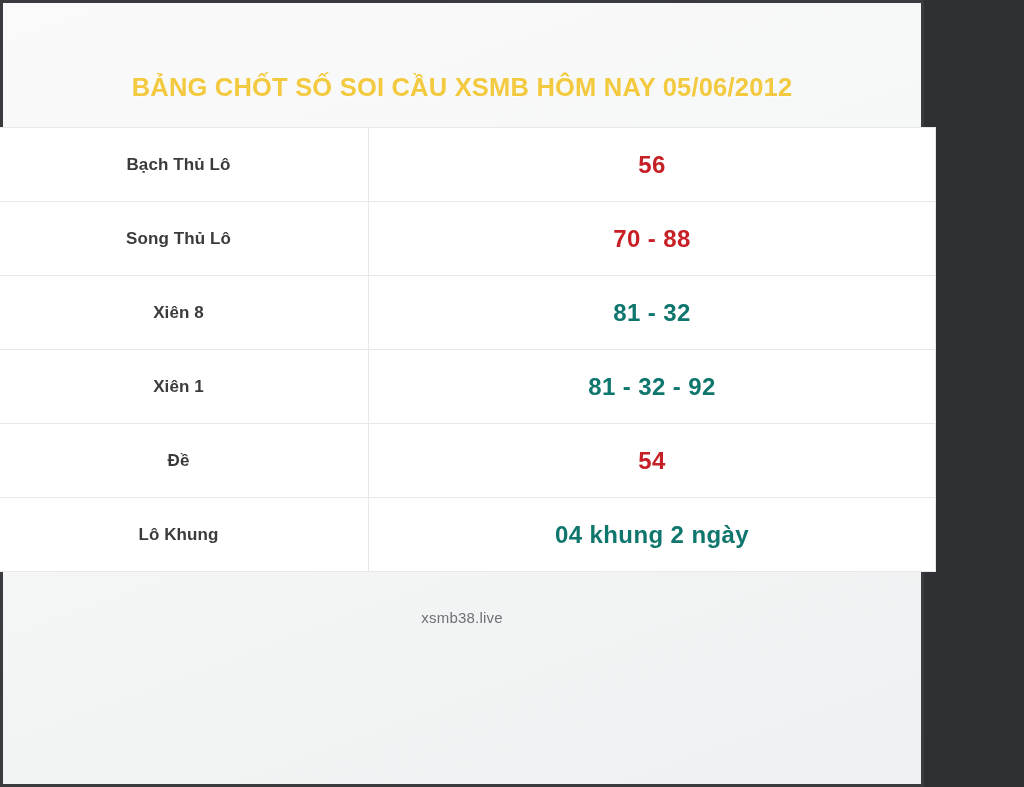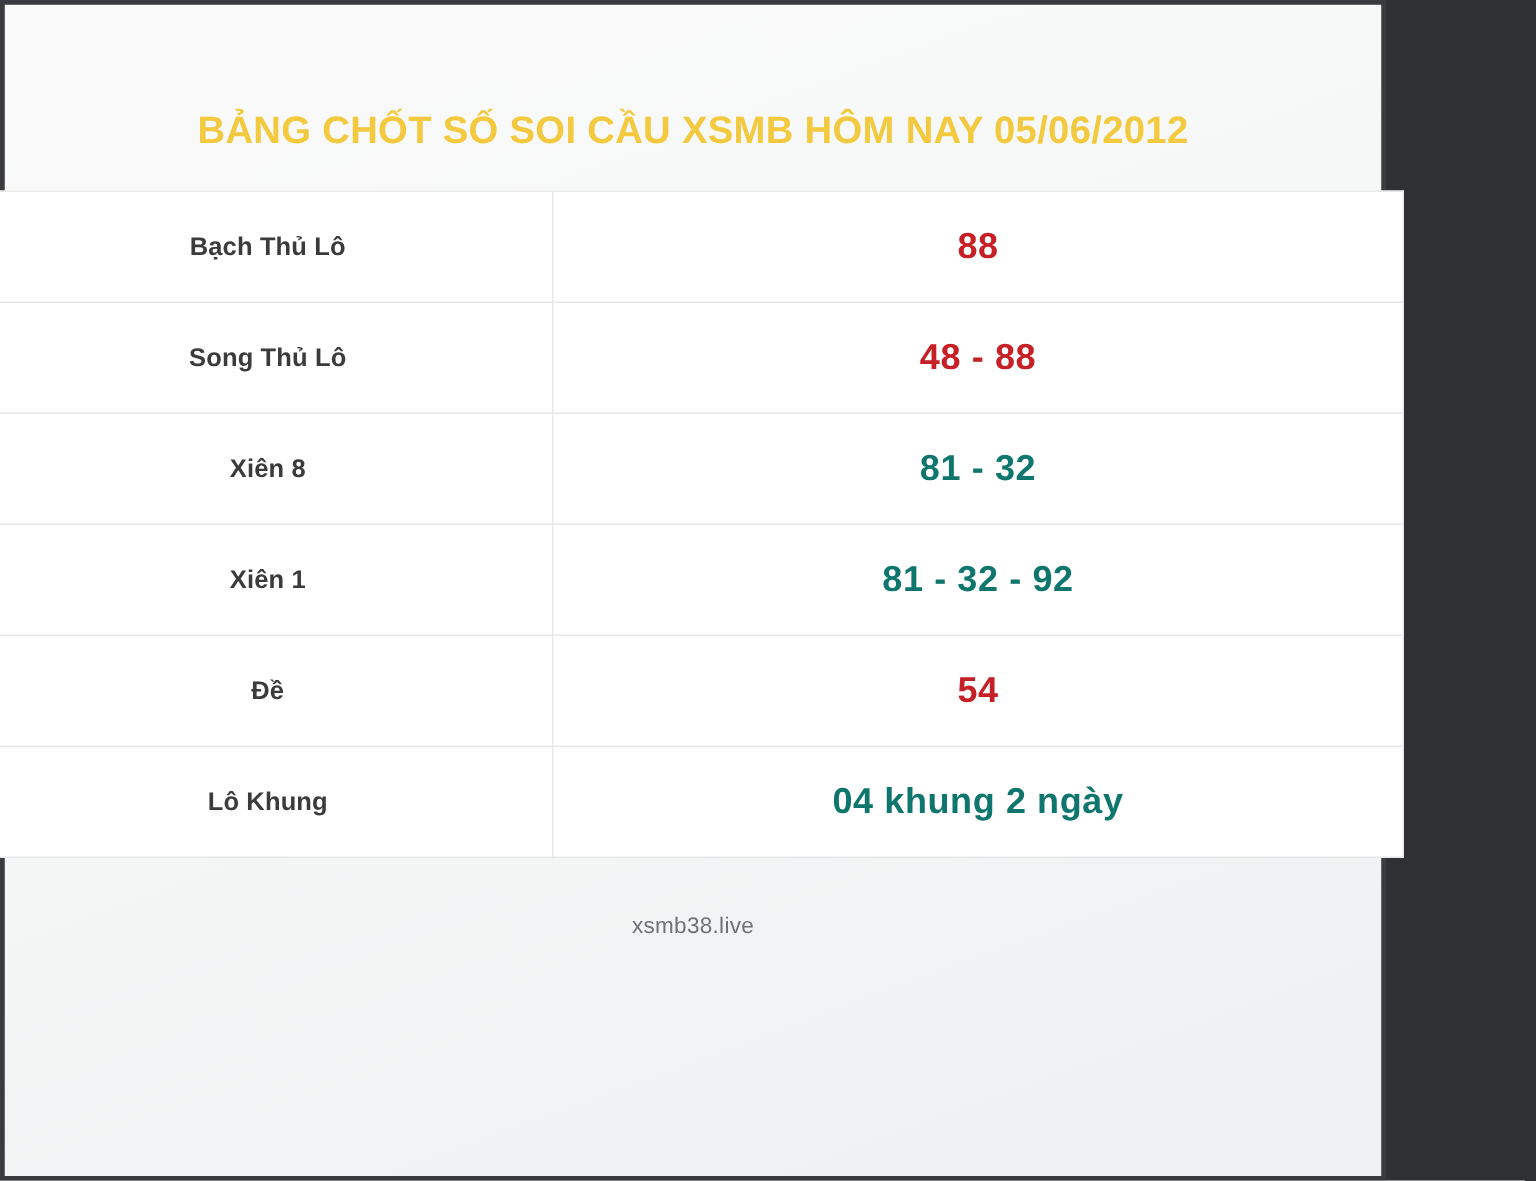--- a/index.html
+++ b/index.html
@@ -89,25 +89,25 @@
 
 <div id="page" data-name="page-container">
 
   <div id="title" data-name="page-title">BẢNG CHỐT SỐ SOI CẦU XSMB HÔM NAY 05/06/2012</div>
 
   <div id="table-wrap" data-name="lottery-table-container">
     <table id="chot-so-table" data-name="lottery-prediction-table">
       <tbody id="table-body" data-name="table-body">
           <tr data-name="table-row">
             <td class="cell-label" data-name="row-label">Bạch Thủ Lô</td>
-            <td class="cell-value v-red" data-name="row-value">88</td>
+            <td class="cell-value v-red" data-name="row-value">56</td>
           </tr>
           <tr data-name="table-row">
             <td class="cell-label" data-name="row-label">Song Thủ Lô</td>
-            <td class="cell-value v-red" data-name="row-value">48 - 88</td>
+            <td class="cell-value v-red" data-name="row-value">70 - 88</td>
           </tr>
           <tr data-name="table-row">
             <td class="cell-label" data-name="row-label">Xiên 8</td>
             <td class="cell-value v-dark" data-name="row-value">81 - 32</td>
           </tr>
           <tr data-name="table-row">
             <td class="cell-label" data-name="row-label">Xiên 1</td>
             <td class="cell-value v-dark" data-name="row-value">81 - 32 - 92</td>
           </tr>
           <tr data-name="table-row">

